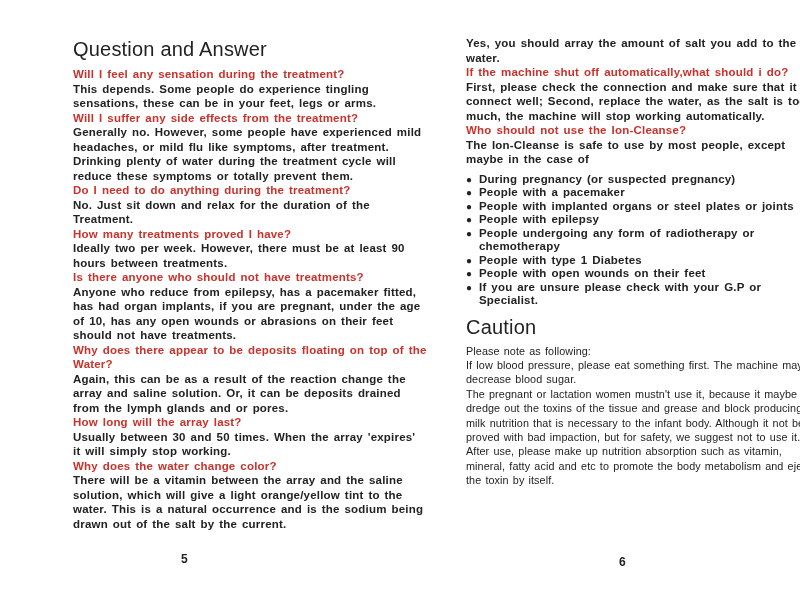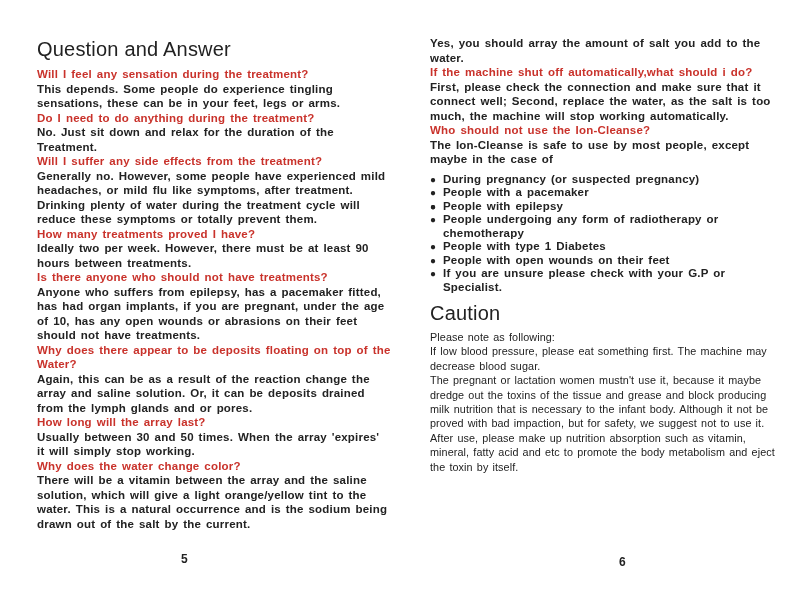--- a/index.html
+++ b/index.html
@@ -4,21 +4,21 @@
 <style>
   html, body { margin: 0; padding: 0; background: #ffffff; }
   .canvas {
     position: relative;
     width: 800px;
     height: 590px;
     background: #ffffff;
     overflow: hidden;
     font-family: "Liberation Sans", "DejaVu Sans", sans-serif;
   }
-  .page-col { position: absolute; }
+  .page-col { position: absolute; margin-left: 36px; }
   .col-left  { left: 37px;  top: 38px; width: 354px; }
   .col-right { left: 430px; top: 36px; width: 357px; }
 
   .page-title {
     font-size: 20px;
     font-weight: 400;
     color: var(--ink, #1f1f1f);
     letter-spacing: 0.2px;
     margin: 0 0 6px 0;
   }
@@ -86,34 +86,34 @@
 <div class="canvas">
 
   <div class="page-col col-left">
     <h1 class="page-title">Question and Answer</h1>
 
     <div>
       <div class="q">Will I feel any sensation during the treatment?</div>
       <div class="a">This depends. Some people do experience tingling sensations, these can be in your feet, legs or arms.</div>
     </div>
     <div>
+      <div class="q">Will I suffer any side effects from the treatment?</div>
+      <div class="a">Generally no. However, some people have experienced mild headaches, or mild flu like symptoms, after treatment. Drinking plenty of water during the treatment cycle will reduce these symptoms or totally prevent them.</div>
+    </div>
+    <div>
       <div class="q">Do I need to do anything during the treatment?</div>
       <div class="a">No. Just sit down and relax for the duration of the Treatment.</div>
-    </div>
-    <div>
-      <div class="q">Will I suffer any side effects from the treatment?</div>
-      <div class="a">Generally no. However, some people have experienced mild headaches, or mild flu like symptoms, after treatment. Drinking plenty of water during the treatment cycle will reduce these symptoms or totally prevent them.</div>
     </div>
     <div>
       <div class="q">How many treatments proved I have?</div>
       <div class="a">Ideally two per week. However, there must be at least 90 hours between treatments.</div>
     </div>
     <div>
       <div class="q">Is there anyone who should not have treatments?</div>
-      <div class="a">Anyone who suffers from epilepsy, has a pacemaker fitted, has had organ implants, if you are pregnant, under the age of 10, has any open wounds or abrasions on their feet should not have treatments.</div>
+      <div class="a">Anyone who reduce from epilepsy, has a pacemaker fitted, has had organ implants, if you are pregnant, under the age of 10, has any open wounds or abrasions on their feet should not have treatments.</div>
     </div>
     <div>
       <div class="q">Why does there appear to be deposits floating on top of the Water?</div>
       <div class="a">Again, this can be as a result of the reaction change the array and saline solution. Or, it can be deposits drained from the lymph glands and or pores.</div>
     </div>
     <div>
       <div class="q">How long will the array last?</div>
       <div class="a">Usually between 30 and 50 times. When the array 'expires' it will simply stop working.</div>
     </div>
     <div>
@@ -139,20 +139,21 @@
       <div class="bullet-item">
         <span class="bullet-marker">●</span>
         <span>During pregnancy (or suspected pregnancy)</span>
       </div>
       <div class="bullet-item">
         <span class="bullet-marker">●</span>
         <span>People with a pacemaker</span>
       </div>
       <div class="bullet-item">
         <span class="bullet-marker">●</span>
+        <span>People with implanted organs or steel plates or joints</span>
       </div>
       <div class="bullet-item">
         <span class="bullet-marker">●</span>
         <span>People with epilepsy</span>
       </div>
       <div class="bullet-item">
         <span class="bullet-marker">●</span>
         <span>People undergoing any form of radiotherapy or chemotherapy</span>
       </div>
       <div class="bullet-item">

